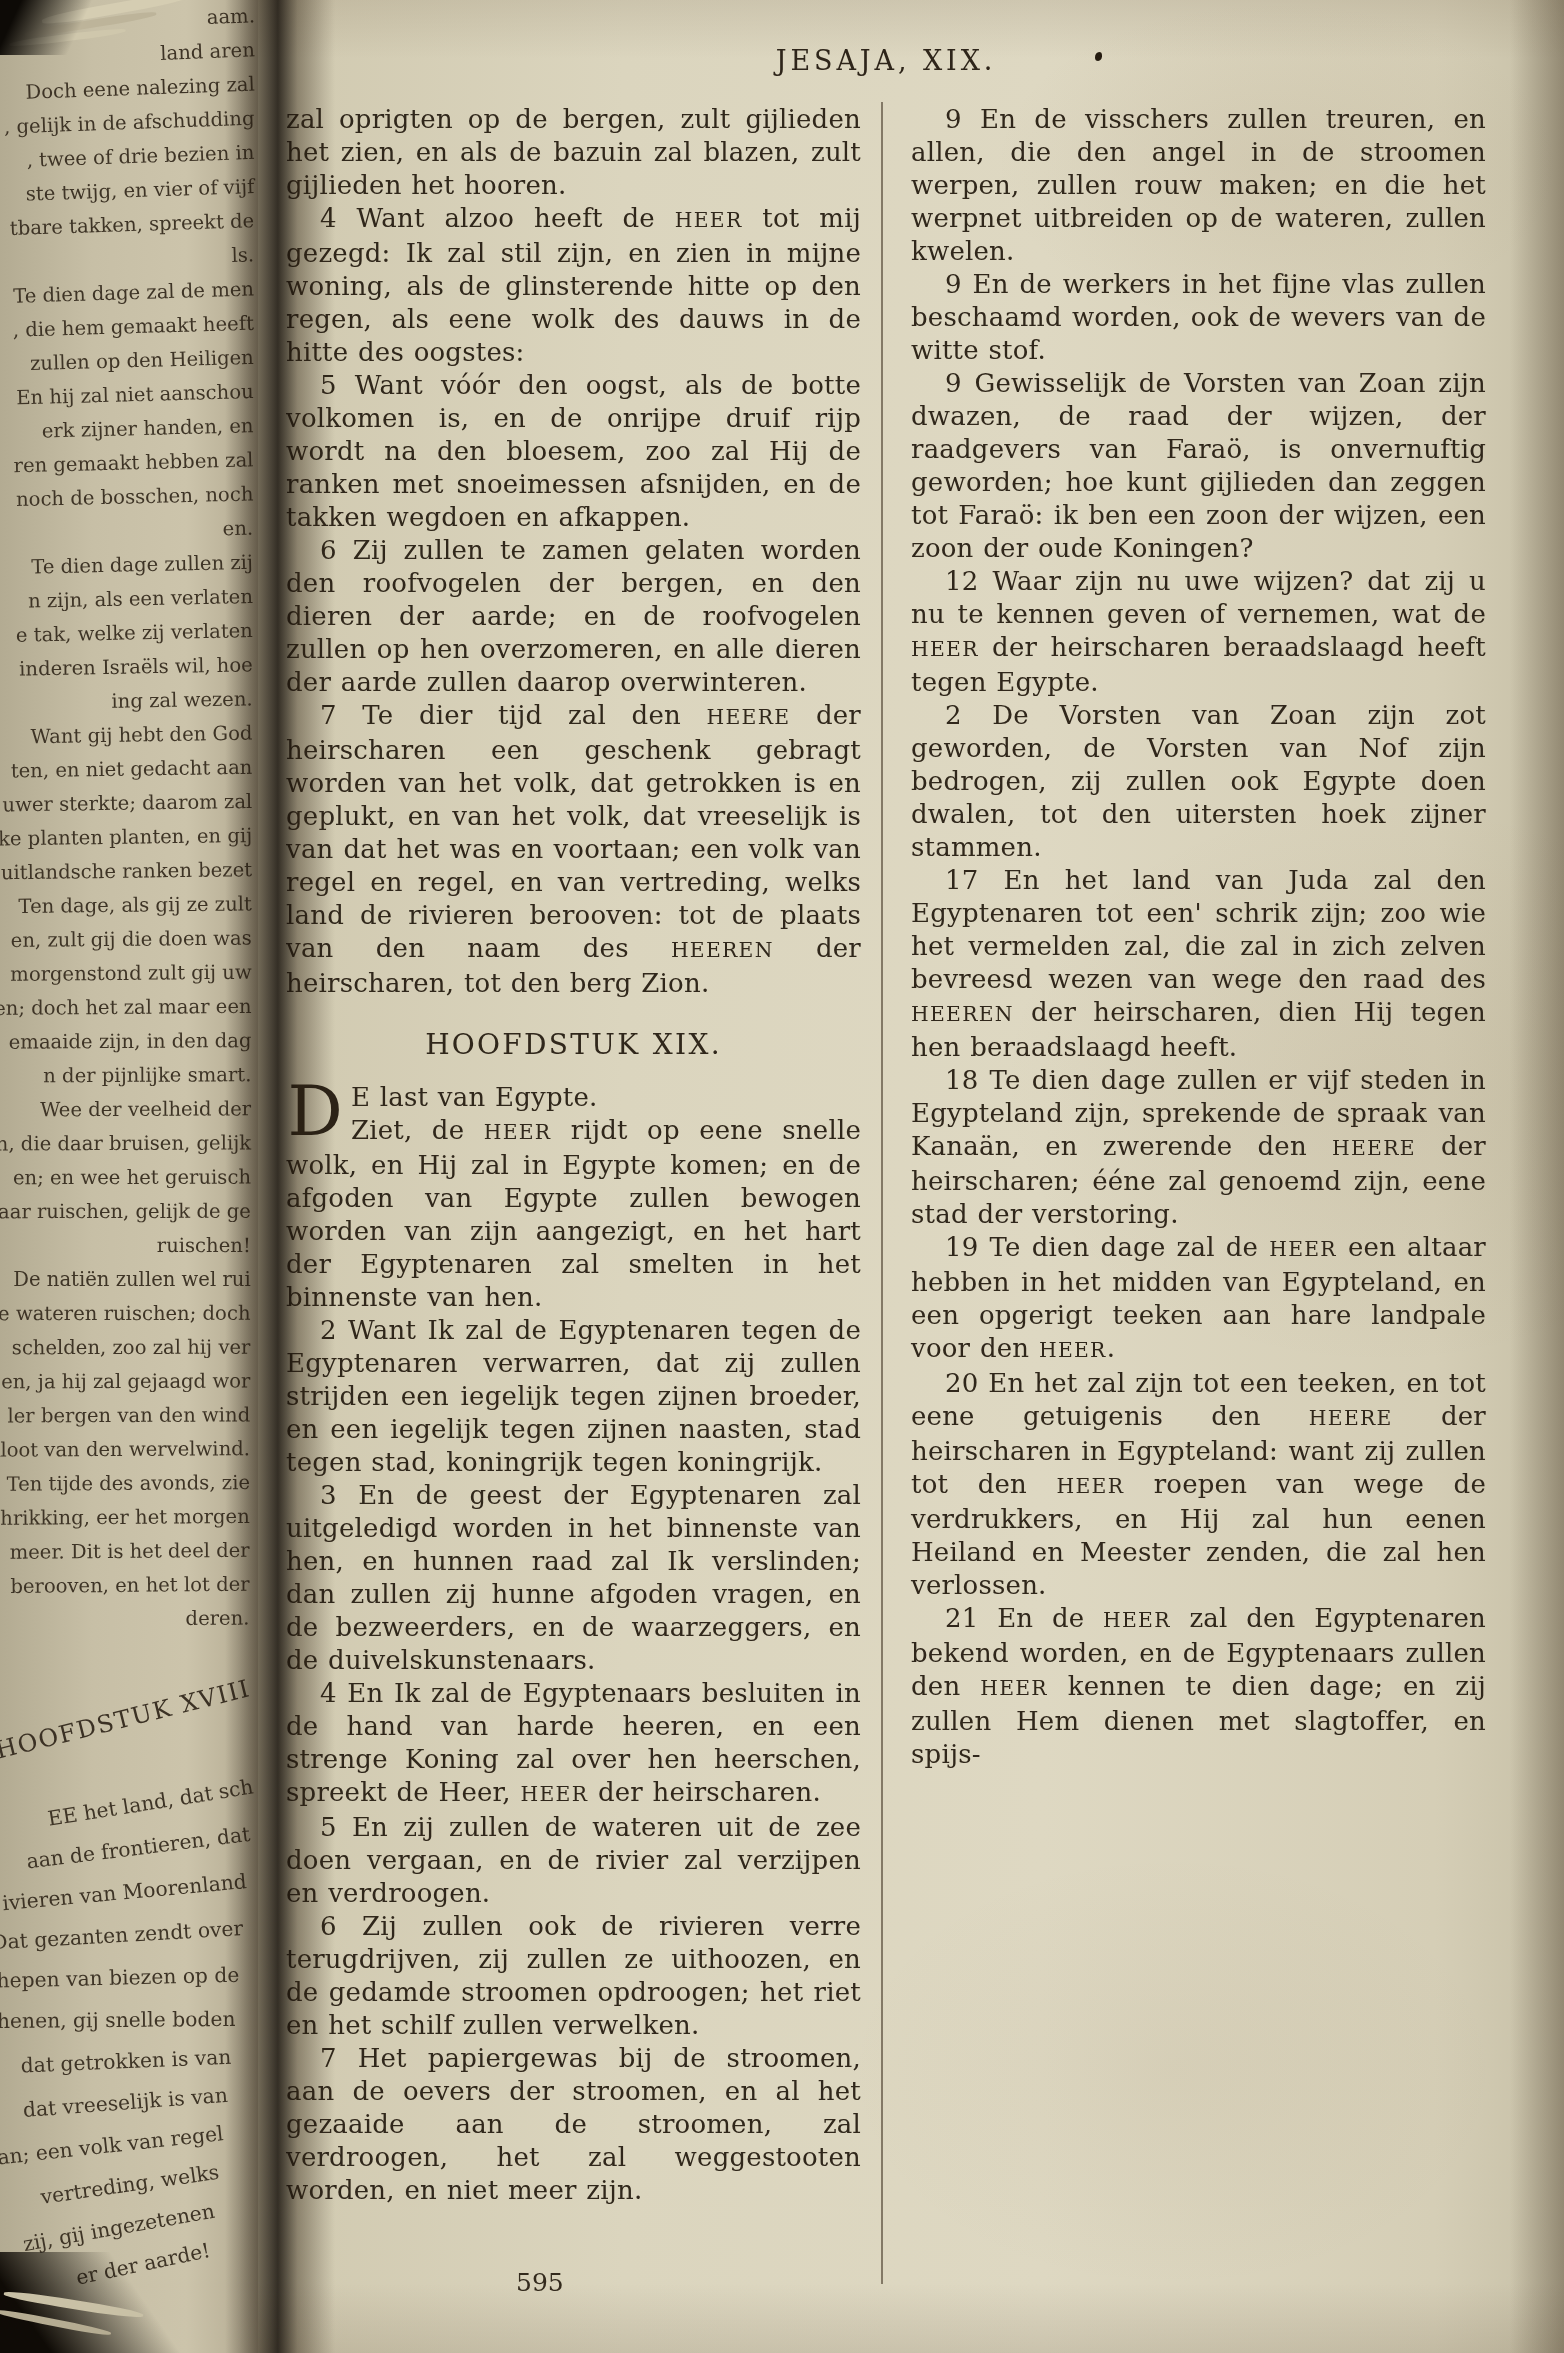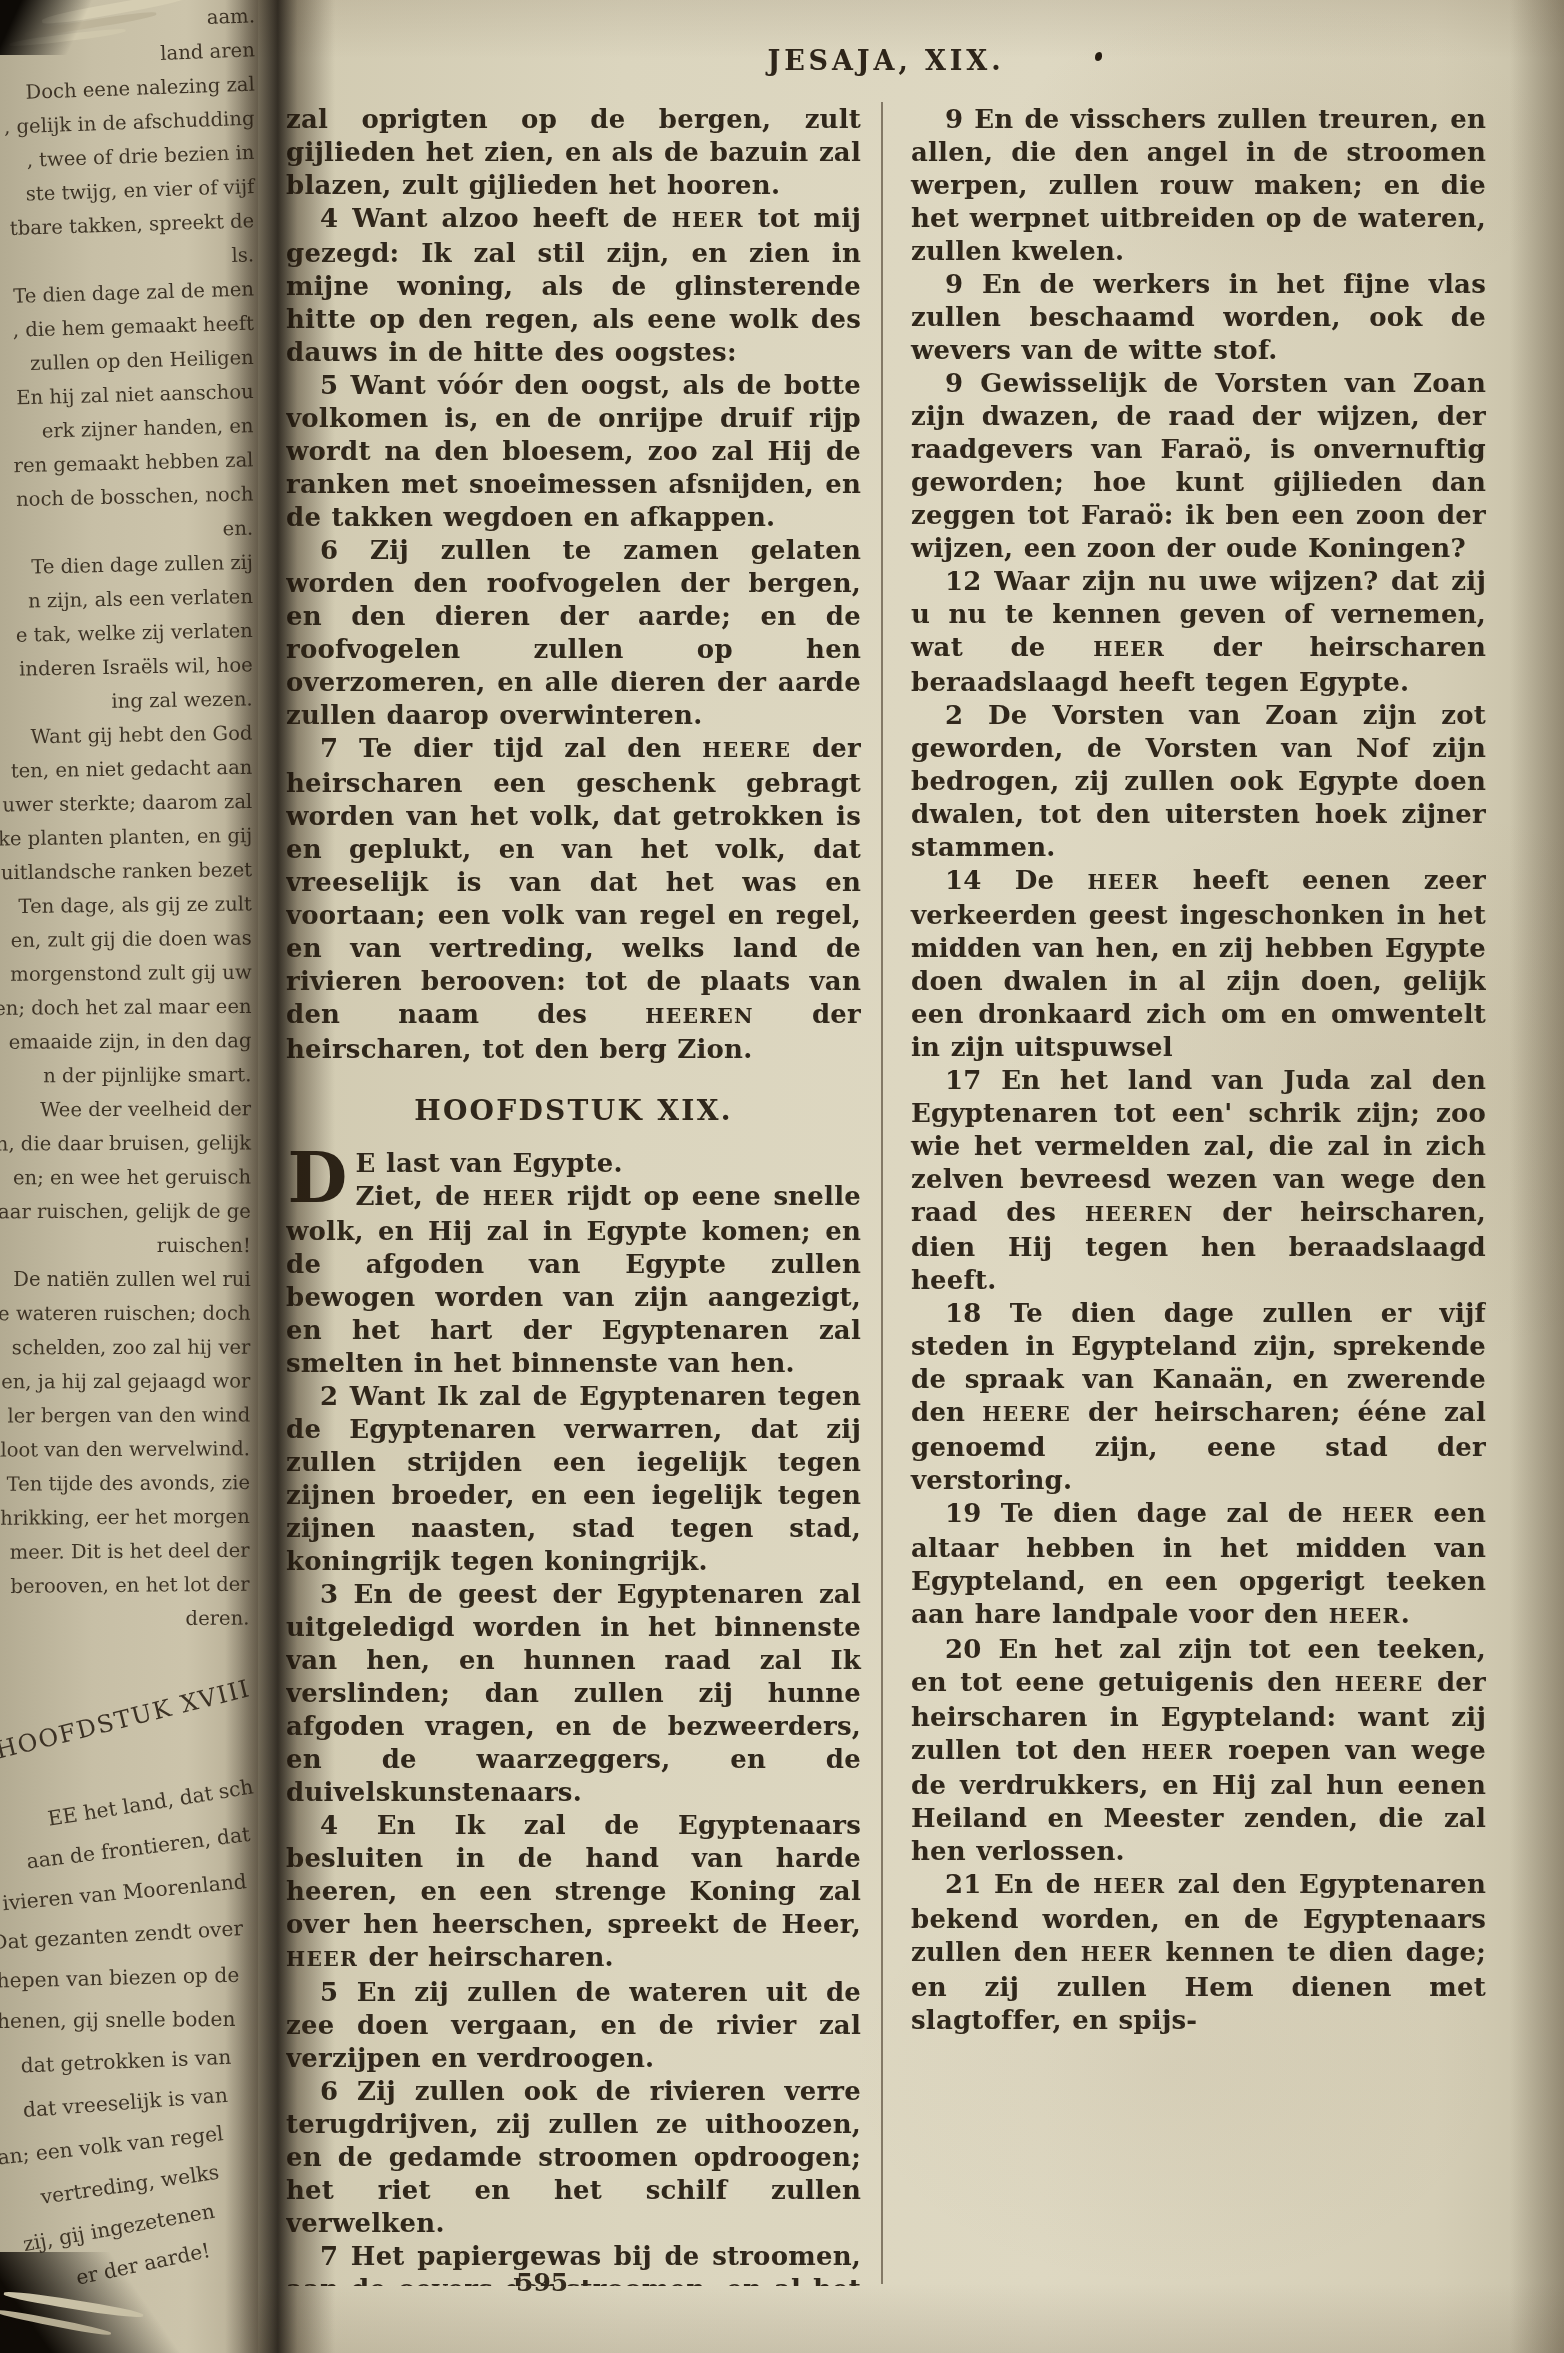--- a/index.html
+++ b/index.html
@@ -48,21 +48,20 @@
   .main-page{
     position:absolute;left:258px;top:0;width:1307px;height:2354px;
     background:
       radial-gradient(ellipse 407px 235px at 78% 7%,rgba(120,90,50,.08),rgba(120,90,50,0) 70%),
       radial-gradient(ellipse 548px 407px at 86% 46%,rgba(110,85,50,.07),rgba(110,85,50,0) 70%),
       radial-gradient(ellipse 469px 313px at 70% 88%,rgba(110,85,50,.05),rgba(110,85,50,0) 70%),
       linear-gradient(to bottom,rgba(90,70,45,.12),rgba(90,70,45,0) 2.5%),
       linear-gradient(to top,rgba(80,62,40,.14),rgba(80,62,40,0) 3%),
       linear-gradient(to right,#bcb499 0%,#d2cbb2 5%,#dbd5be 28%,#ded8c2 60%,#d5ceb6 90%,#c6bfa6 100%);
     color:#30271b;
-    font-weight:bold;
   }
   .edge-right{position:absolute;right:0;top:0;bottom:0;width:55px;
     background:linear-gradient(to left,rgba(60,46,28,.38),rgba(60,46,28,0));pointer-events:none;}
 
   .page-header{
     position:absolute;top:45px;left:28px;width:1200px;text-align:center;
     font-size:27px;letter-spacing:3.9px;color:#2e251a;
   }
   .ink-speck{position:absolute;top:52px;left:837px;width:7px;height:8.6px;border-radius:60% 40% 55% 45%;background:#241b10;}
 
@@ -305,21 +304,20 @@
           <p class="para">5 En zij zullen de wateren uit de zee doen vergaan, en de rivier zal verzijpen en verdroogen.</p>
           <p class="para">6 Zij zullen ook de rivieren verre terugdrijven, zij zullen ze uithoozen, en de gedamde stroomen opdroogen; het riet en het schilf zullen verwelken.</p>
           <p class="para">7 Het papiergewas bij de stroomen, aan de oevers der stroomen, en al het gezaaide aan de stroomen, zal verdroogen, het zal weggestooten worden, en niet meer zijn.</p>
         </div>
       <div class="col">
           <p class="para">9 En de visschers zullen treuren, en allen, die den angel in de stroomen werpen, zullen rouw maken; en die het werpnet uitbreiden op de wateren, zullen kwelen.</p>
           <p class="para">9 En de werkers in het fijne vlas zullen beschaamd worden, ook de wevers van de witte stof.</p>
           <p class="para">9 Gewisselijk de Vorsten van Zoan zijn dwazen, de raad der wijzen, der raadgevers van Faraö, is onvernuftig geworden; hoe kunt gijlieden dan zeggen tot Faraö: ik ben een zoon der wijzen, een zoon der oude Koningen?</p>
           <p class="para">12 Waar zijn nu uwe wijzen? dat zij u nu te kennen geven of vernemen, wat de <span class="sc">HEER</span> der heirscharen beraadslaagd heeft tegen Egypte.</p>
           <p class="para">2 De Vorsten van Zoan zijn zot geworden, de Vorsten van Nof zijn bedrogen, zij zullen ook Egypte doen dwalen, tot den uitersten hoek zijner stammen.</p>
-          <p class="para">14 De <span class="sc">HEER</span> heeft eenen zeer verkeerden geest ingeschonken in het midden van hen, en zij hebben Egypte doen dwalen in al zijn doen, gelijk een dronkaard zich om en omwentelt in zijn uitspuwsel</p>
           <p class="para">17 En het land van Juda zal den Egyptenaren tot een' schrik zijn; zoo wie het vermelden zal, die zal in zich zelven bevreesd wezen van wege den raad des <span class="sc">HEEREN</span> der heirscharen, dien Hij tegen hen beraadslaagd heeft.</p>
           <p class="para">18 Te dien dage zullen er vijf steden in Egypteland zijn, sprekende de spraak van Kanaän, en zwerende den <span class="sc">HEERE</span> der heirscharen; ééne zal genoemd zijn, eene stad der verstoring.</p>
           <p class="para">19 Te dien dage zal de <span class="sc">HEER</span> een altaar hebben in het midden van Egypteland, en een opgerigt teeken aan hare landpale voor den <span class="sc">HEER</span>.</p>
           <p class="para">20 En het zal zijn tot een teeken, en tot eene getuigenis den <span class="sc">HEERE</span> der heirscharen in Egypteland: want zij zullen tot den <span class="sc">HEER</span> roepen van wege de verdrukkers, en Hij zal hun eenen Heiland en Meester zenden, die zal hen verlossen.</p>
           <p class="para">21 En de <span class="sc">HEER</span> zal den Egyptenaren bekend worden, en de Egyptenaars zullen den <span class="sc">HEER</span> kennen te dien dage; en zij zullen Hem dienen met slagtoffer, en spijs-</p>
         </div>
     </div>
     <div class="divider"></div>
 
     <div class="page-number">595</div>

